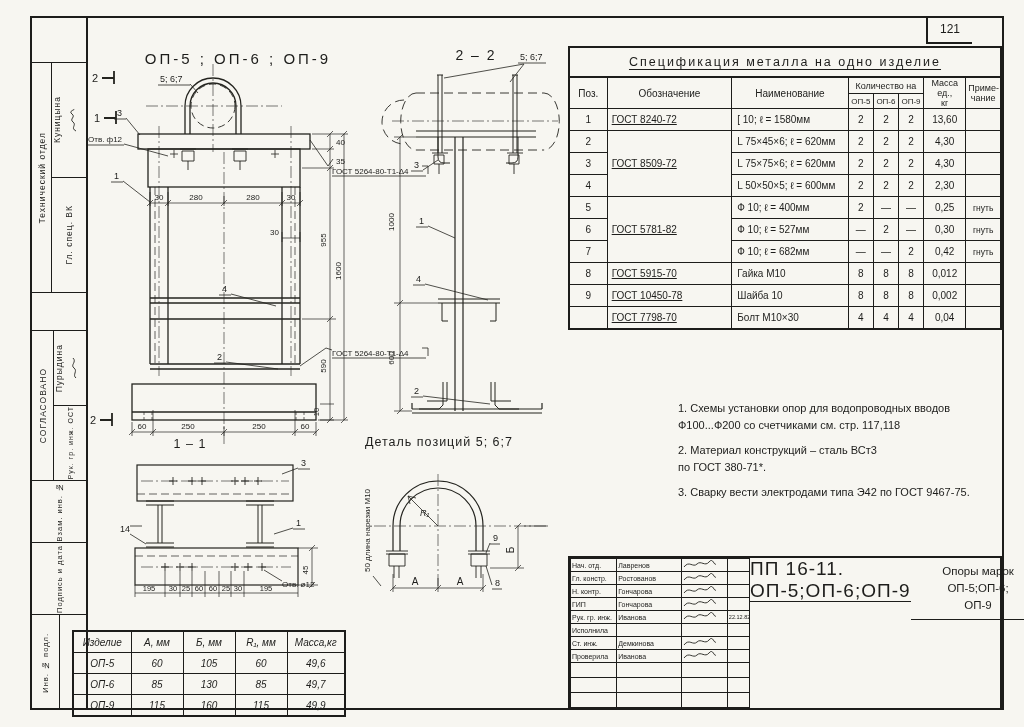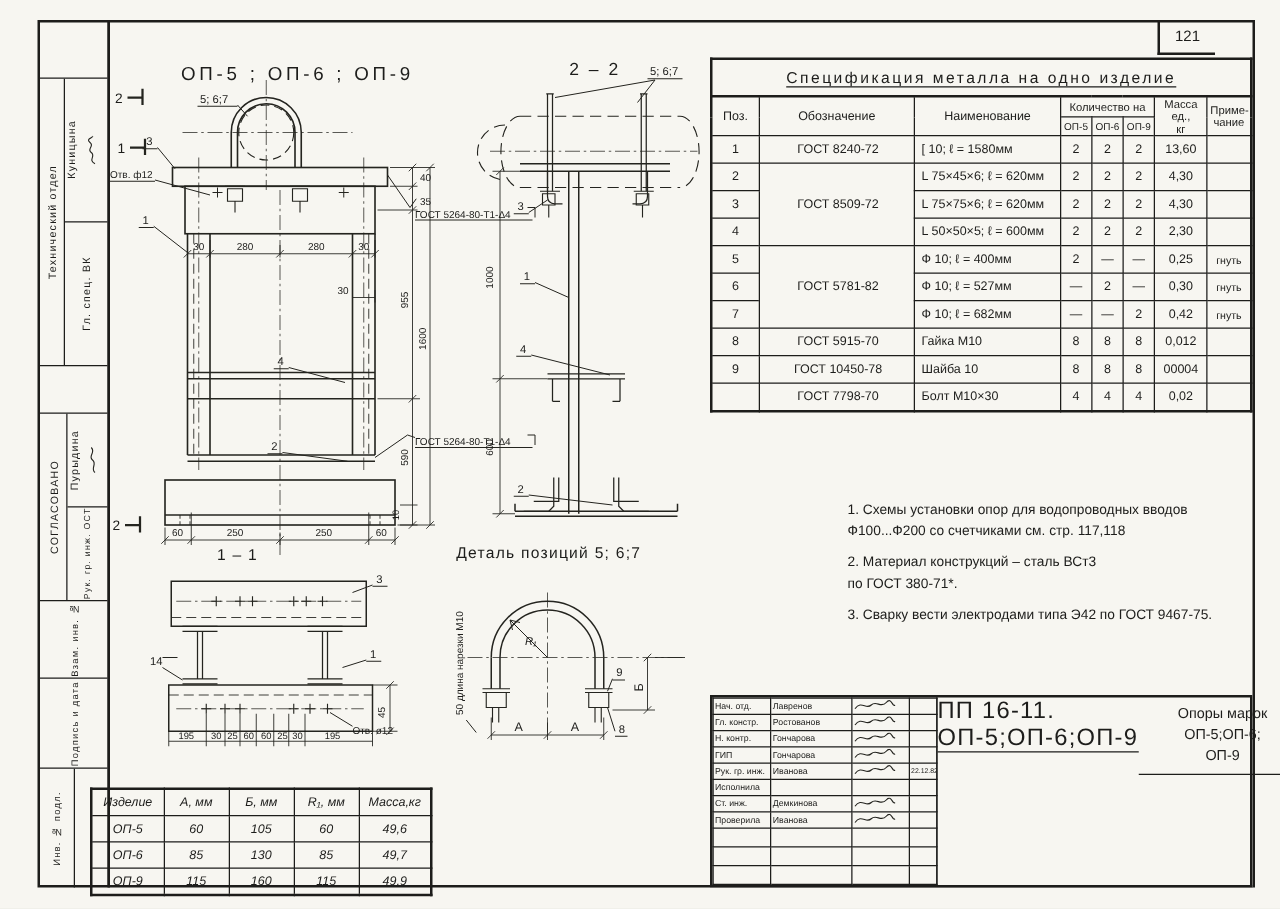--- a/index.html
+++ b/index.html
@@ -19,21 +19,21 @@
   
   #sheetno{left:926px;top:16px;width:46px;height:28px;border-left:2px solid #1d1d1b;border-bottom:2px solid #1d1d1b;box-sizing:border-box;display:flex;align-items:center;justify-content:center;font-size:12px;}
   
   #spec{left:568px;top:46px;width:434px;}
   #spec-title{border:2px solid #1d1d1b;border-bottom:none;box-sizing:border-box;height:30px;display:flex;align-items:center;justify-content:center;font-size:12.5px;letter-spacing:2px;text-decoration:underline;text-underline-offset:3px;}
   table.grid{border-collapse:collapse;table-layout:fixed;width:434px;}
   table.grid td,table.grid th{border:1px solid #1d1d1b;font-weight:normal;font-size:10px;padding:0 2px;text-align:center;overflow:hidden;}
   table.grid{border:2px solid #1d1d1b;}
   #spec table td{height:21px;}
   #spec .c-name{text-align:left;padding-left:5px;}
-  #spec .c-oboz{text-align:center;padding-left:4px;}
+  #spec .c-oboz{text-align:left;padding-left:4px;text-decoration:underline;}
   
   #notes{left:678px;top:400px;width:326px;font-size:11px;line-height:1.5;}
   #notes div{margin-bottom:9px;}
   
   #params{left:72px;top:630px;}
   #params td,#params th{height:20px;font-size:10px;}
   #params table{width:272px;font-style:italic;}
   
   #tblock{left:568px;top:556px;width:434px;height:154px;border:2px solid #1d1d1b;box-sizing:border-box;display:flex;background:#f7f6f1;}
   #tb-left{width:180px;border-right:1px solid #1d1d1b;box-sizing:border-box;}
@@ -449,31 +449,31 @@
             <td>0,012</td>
             <td style="font-size: 8.5px;"></td>
           </tr>
           <tr>
             <td>9</td>
             <td class="c-oboz" rowspan="1">ГОСТ 10450-78</td>
             <td class="c-name">Шайба 10</td>
             <td>8</td>
             <td>8</td>
             <td>8</td>
-            <td>00004</td>
+            <td>0,002</td>
             <td style="font-size: 8.5px;"></td>
           </tr>
           <tr>
             <td></td>
             <td class="c-oboz" rowspan="1">ГОСТ 7798-70</td>
             <td class="c-name">Болт М10×30</td>
             <td>4</td>
             <td>4</td>
             <td>4</td>
-            <td>0,02</td>
+            <td>0,04</td>
             <td style="font-size: 8.5px;"></td>
           </tr>
         </tbody>
     </table>
   </div>
 
   <div class="abs" id="notes">
     <div class="pre">1. Схемы установки опор для водопроводных вводов
 Ф100...Ф200 со счетчиками см. стр. 117,118</div>
     <div class="pre">2. Материал конструкций – сталь ВСт3

